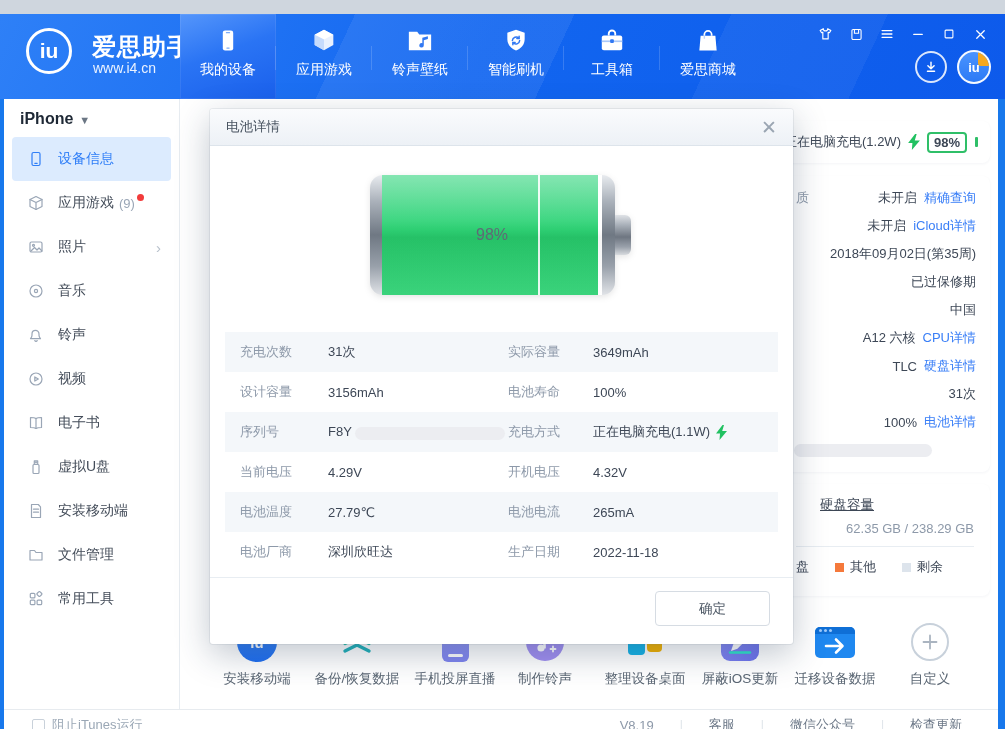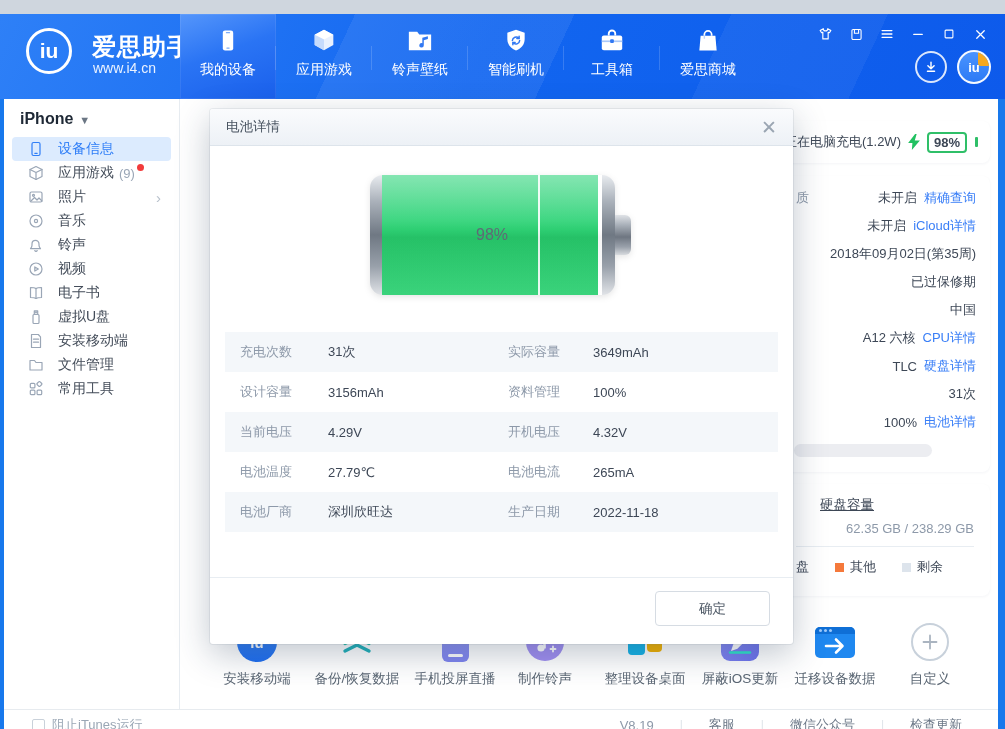--- a/index.html
+++ b/index.html
@@ -35,21 +35,21 @@
   .edge{position:absolute;background:#1878ec;z-index:30;}
   .edge.left{left:0;top:85px;bottom:6px;width:4px;}
   .edge.right{right:0;top:85px;bottom:6px;width:7px;}
   .edge.bottom{left:0;right:0;bottom:0;height:6px;background:#1486ea;}
 
   
   .sidebar{position:absolute;left:4px;top:85px;width:176px;bottom:34px;background:#fff;border-right:1px solid #e7ecf1;}
   .device-sel{position:absolute;left:16px;top:11px;font-size:16px;font-weight:bold;color:#1e2835;cursor:pointer;}
   .device-sel .chev{font-size:11px;color:#6b7684;margin-left:6px;}
   #side-list{position:absolute;left:0;top:38px;right:0;}
-  .side-item{position:relative;height:24px;margin:0 8px;display:flex;align-items:center;border-radius:4px;cursor:pointer;color:#434c59;}
+  .side-item{position:relative;height:44px;margin:0 8px;display:flex;align-items:center;border-radius:4px;cursor:pointer;color:#434c59;}
   .side-item .ic{width:17px;height:17px;margin-left:16px;color:#9aa6b6;display:flex;align-items:center;}
   .side-item .lb{margin-left:13px;font-size:14px;}
   .side-item.active{background:#dcebfe;color:#2f7ef7;}
   .side-item.active .ic{color:#2f7ef7;}
   .side-item .count{color:#9aa6b6;font-size:13px;margin-left:5px;}
   .side-item .dot{width:7px;height:7px;border-radius:50%;background:#f23b3b;margin-left:2px;margin-bottom:12px;}
   .side-item .chevr{position:absolute;right:10px;color:#b7c0cb;font-size:15px;}
 
   
   .card{position:absolute;background:#fff;border-radius:8px;box-shadow:0 1px 3px rgba(30,60,100,.05);z-index:1;}
@@ -522,22 +522,30 @@
     <div id="battery-table">
         <div class="bt-row">
           <span class="bt-lab">充电次数</span>
           <span class="bt-val">31次</span>
           <span class="bt-lab bt-lab2">实际容量</span>
           <span class="bt-val2">3649mAh</span>
         </div>
         <div class="bt-row">
           <span class="bt-lab">设计容量</span>
           <span class="bt-val">3156mAh</span>
-          <span class="bt-lab bt-lab2">资料管理</span>
+          <span class="bt-lab bt-lab2">电池寿命</span>
           <span class="bt-val2">100%</span>
+        </div>
+        <div class="bt-row">
+          <span class="bt-lab">序列号</span>
+          <span class="bt-val">F8Y<span class="redact" style="width:150px"></span></span>
+          <span class="bt-lab bt-lab2">充电方式</span>
+          <span class="bt-val2">正在电脑充电(1.1W)<svg width="11" height="15" viewBox="0 0 11 15">
+              <path d="M6.5 0 0 8.5h4L3.5 15 11 6H6.2L8 0Z" fill="#21c161"></path>
+            </svg></span>
         </div>
         <div class="bt-row">
           <span class="bt-lab">当前电压</span>
           <span class="bt-val">4.29V</span>
           <span class="bt-lab bt-lab2">开机电压</span>
           <span class="bt-val2">4.32V</span>
         </div>
         <div class="bt-row">
           <span class="bt-lab">电池温度</span>
           <span class="bt-val">27.79℃</span>

